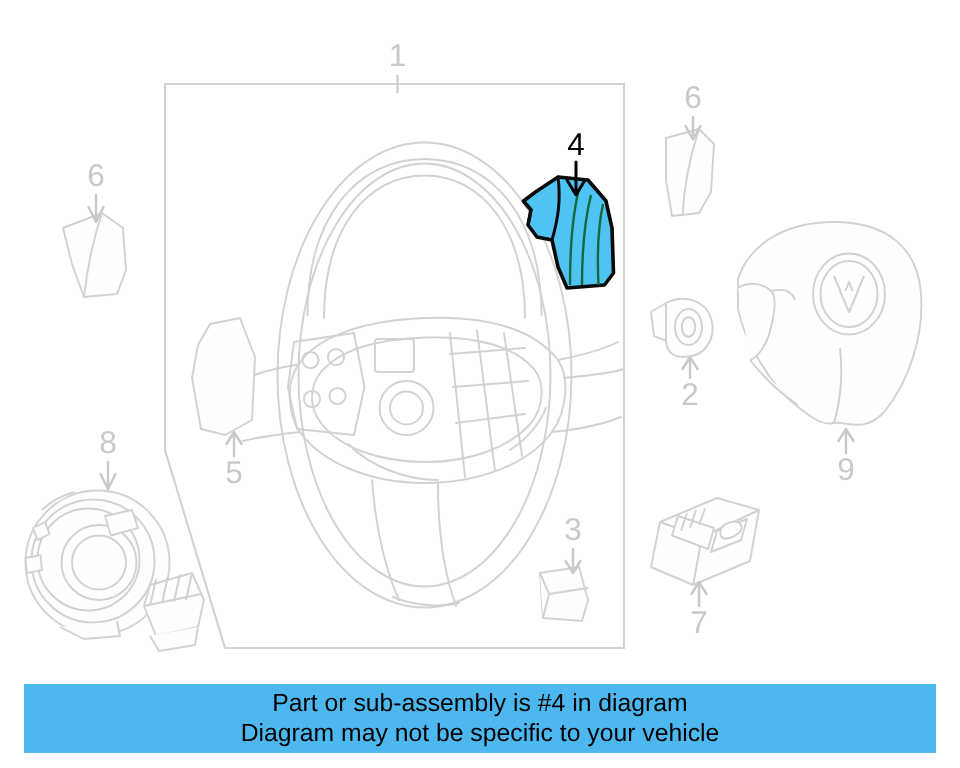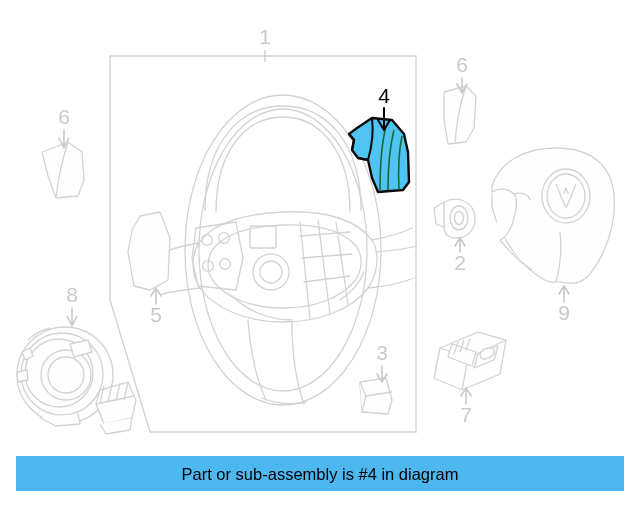--- a/index.html
+++ b/index.html
@@ -34,21 +34,21 @@
   .callout-text-active {
     font-family: "Liberation Sans", sans-serif;
     font-size: 21px;
     fill: #000000;
   }
   #footer-banner {
     position: absolute;
     left: 16px;
     top: 456px;
     width: 608px;
-    height: 35px;
+    height: 46px;
     background: #4db8f0;
     display: flex;
     flex-direction: column;
     align-items: center;
     justify-content: center;
     box-sizing: border-box;
   }
   .banner-line {
     font-family: "Liberation Sans", sans-serif;
     font-size: 16.5px;
@@ -242,15 +242,16 @@
     </g>
     <g>
       <text class="callout-text" x="72" y="302" text-anchor="middle">8</text>
       <path d="M72,308 L72,324 M67,316 L72,326 L77,316" stroke="#c9c9c9" stroke-width="1.6" fill="none" stroke-linecap="round" stroke-linejoin="round"></path>
     </g>
 
   </svg>
 
   <div id="footer-banner">
     <div class="banner-line">Part or sub-assembly is #4 in diagram</div>
+    <div class="banner-line">Diagram may not be specific to your vehicle</div>
   </div>
 
 </div>
 
 </body></html>

